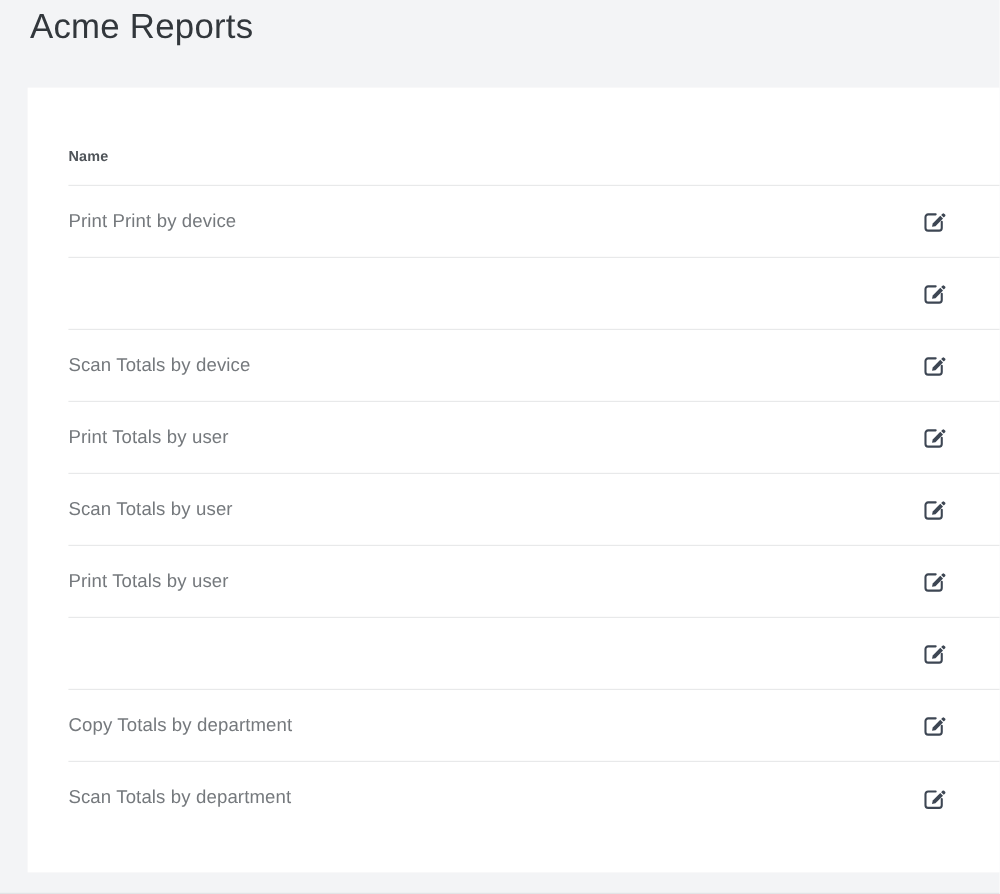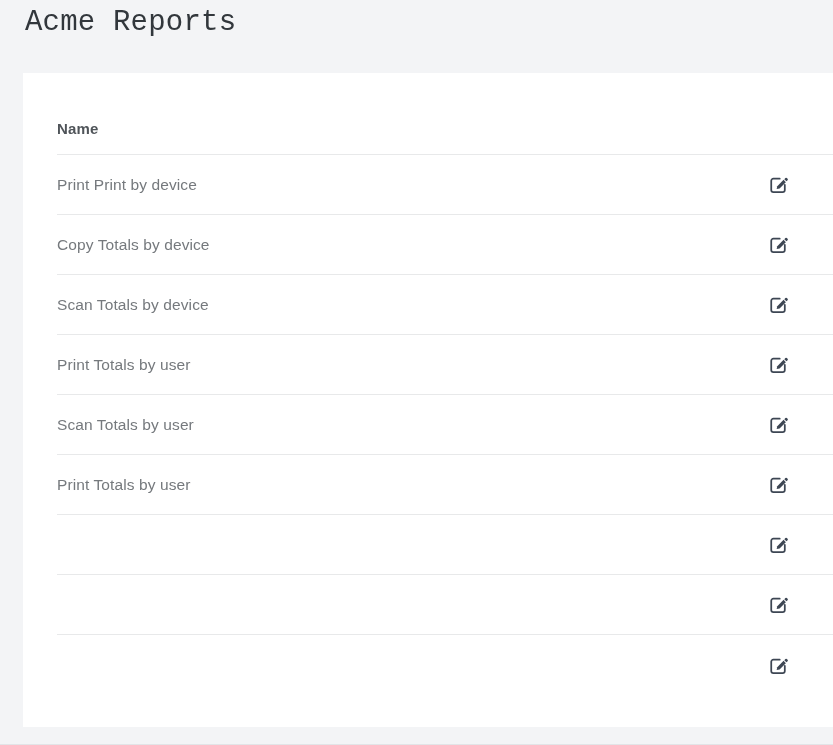--- a/index.html
+++ b/index.html
@@ -12,40 +12,39 @@
   }
   .page-title {
     position:absolute;
     left:25px;
     top:5px;
     font-size:29px;
     line-height:36px;
     font-weight:400;
     color:var(--title-text, #32373c);
     letter-spacing:0.2px;
-    font-family:Liberation Mono, monospace;
   }
   .card {
     position:absolute;
     left:23px;
     top:73px;
     width:860px;
     height:654px;
     background:var(--card, #ffffff);
   }
   .thead {
     margin-left:34px;
     height:82px;
     display:flex;
     align-items:flex-end;
     padding-bottom:17px;
     border-bottom:1px solid var(--divider, #e8e9ea);
   }
   .th {
-    font-size:15px;
+    font-size:12px;
     font-weight:700;
     color:var(--header-text, #4f5459);
     letter-spacing:0.2px;
   }
   .row {
     margin-left:34px;
     height:60px;
     display:flex;
     align-items:center;
     position:relative;
@@ -96,21 +95,20 @@
     <button class="edit-btn" type="button">
       <svg width="21" height="21" viewBox="0 0 24 24" aria-hidden="true">
         <path d="M19.2 12.4 V18.3 A2.5 2.5 0 0 1 16.7 20.8 H6.2 A2.5 2.5 0 0 1 3.7 18.3 V7.8 A2.5 2.5 0 0 1 6.2 5.3 H13.4" fill="none" stroke="currentColor" stroke-width="2" stroke-linecap="round"></path>
         <path d="M9.9 17.2 L10.6 13.9 17.8 6.7 20.4 9.3 13.2 16.5 Z" fill="currentColor"></path>
         <path d="M18.6 5.9 L19.9 4.6 Q20.7 3.8 21.5 4.6 L22.4 5.5 Q23.2 6.3 22.4 7.1 L21.1 8.4 Z" fill="currentColor"></path>
       </svg>
     </button>
   </div>
 
   <div class="row">
-    <span class="row-name">Copy Totals by device</span>
     <button class="edit-btn" type="button">
       <svg width="21" height="21" viewBox="0 0 24 24" aria-hidden="true">
         <path d="M19.2 12.4 V18.3 A2.5 2.5 0 0 1 16.7 20.8 H6.2 A2.5 2.5 0 0 1 3.7 18.3 V7.8 A2.5 2.5 0 0 1 6.2 5.3 H13.4" fill="none" stroke="currentColor" stroke-width="2" stroke-linecap="round"></path>
         <path d="M9.9 17.2 L10.6 13.9 17.8 6.7 20.4 9.3 13.2 16.5 Z" fill="currentColor"></path>
         <path d="M18.6 5.9 L19.9 4.6 Q20.7 3.8 21.5 4.6 L22.4 5.5 Q23.2 6.3 22.4 7.1 L21.1 8.4 Z" fill="currentColor"></path>
       </svg>
     </button>
   </div>
 
   <div class="row">
@@ -161,30 +159,32 @@
     <button class="edit-btn" type="button">
       <svg width="21" height="21" viewBox="0 0 24 24" aria-hidden="true">
         <path d="M19.2 12.4 V18.3 A2.5 2.5 0 0 1 16.7 20.8 H6.2 A2.5 2.5 0 0 1 3.7 18.3 V7.8 A2.5 2.5 0 0 1 6.2 5.3 H13.4" fill="none" stroke="currentColor" stroke-width="2" stroke-linecap="round"></path>
         <path d="M9.9 17.2 L10.6 13.9 17.8 6.7 20.4 9.3 13.2 16.5 Z" fill="currentColor"></path>
         <path d="M18.6 5.9 L19.9 4.6 Q20.7 3.8 21.5 4.6 L22.4 5.5 Q23.2 6.3 22.4 7.1 L21.1 8.4 Z" fill="currentColor"></path>
       </svg>
     </button>
   </div>
 
   <div class="row">
+    <span class="row-name">Copy Totals by department</span>
     <button class="edit-btn" type="button">
       <svg width="21" height="21" viewBox="0 0 24 24" aria-hidden="true">
         <path d="M19.2 12.4 V18.3 A2.5 2.5 0 0 1 16.7 20.8 H6.2 A2.5 2.5 0 0 1 3.7 18.3 V7.8 A2.5 2.5 0 0 1 6.2 5.3 H13.4" fill="none" stroke="currentColor" stroke-width="2" stroke-linecap="round"></path>
         <path d="M9.9 17.2 L10.6 13.9 17.8 6.7 20.4 9.3 13.2 16.5 Z" fill="currentColor"></path>
         <path d="M18.6 5.9 L19.9 4.6 Q20.7 3.8 21.5 4.6 L22.4 5.5 Q23.2 6.3 22.4 7.1 L21.1 8.4 Z" fill="currentColor"></path>
       </svg>
     </button>
   </div>
 
   <div class="row">
+    <span class="row-name">Scan Totals by department</span>
     <button class="edit-btn" type="button">
       <svg width="21" height="21" viewBox="0 0 24 24" aria-hidden="true">
         <path d="M19.2 12.4 V18.3 A2.5 2.5 0 0 1 16.7 20.8 H6.2 A2.5 2.5 0 0 1 3.7 18.3 V7.8 A2.5 2.5 0 0 1 6.2 5.3 H13.4" fill="none" stroke="currentColor" stroke-width="2" stroke-linecap="round"></path>
         <path d="M9.9 17.2 L10.6 13.9 17.8 6.7 20.4 9.3 13.2 16.5 Z" fill="currentColor"></path>
         <path d="M18.6 5.9 L19.9 4.6 Q20.7 3.8 21.5 4.6 L22.4 5.5 Q23.2 6.3 22.4 7.1 L21.1 8.4 Z" fill="currentColor"></path>
       </svg>
     </button>
   </div>
 </div>
 </div>

